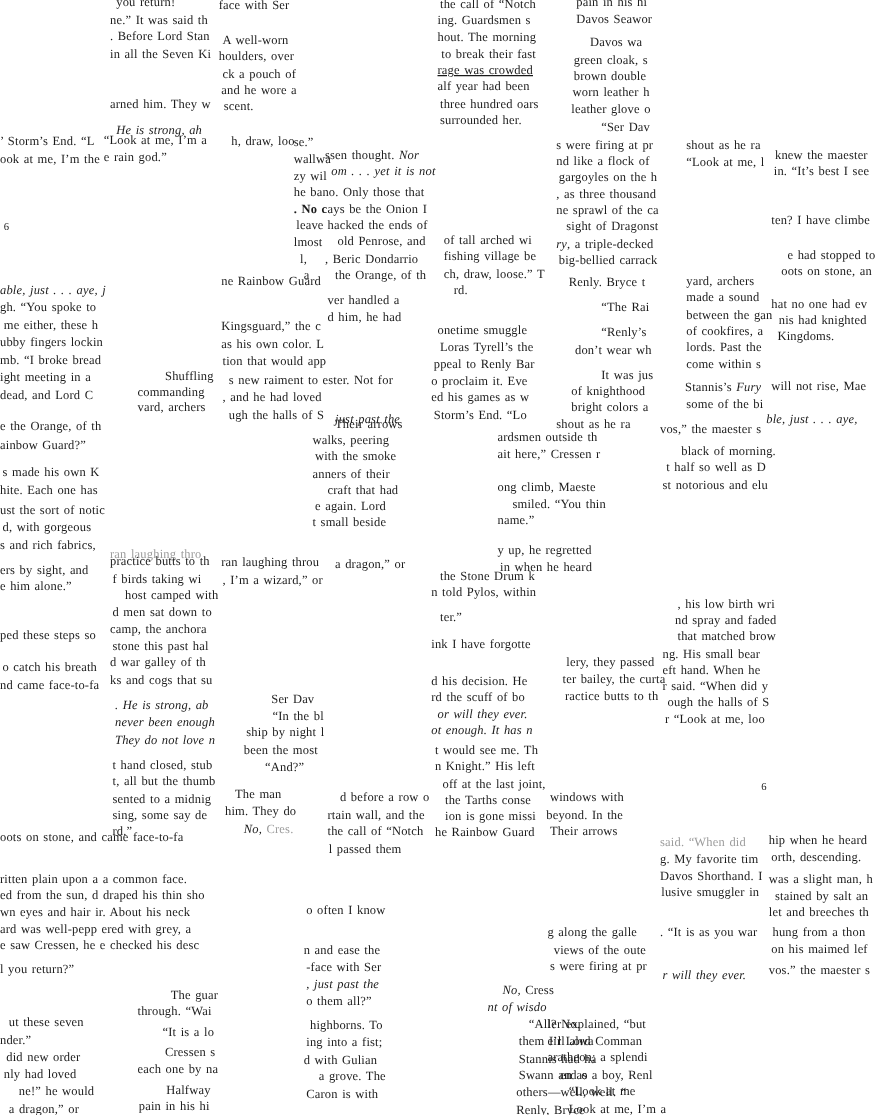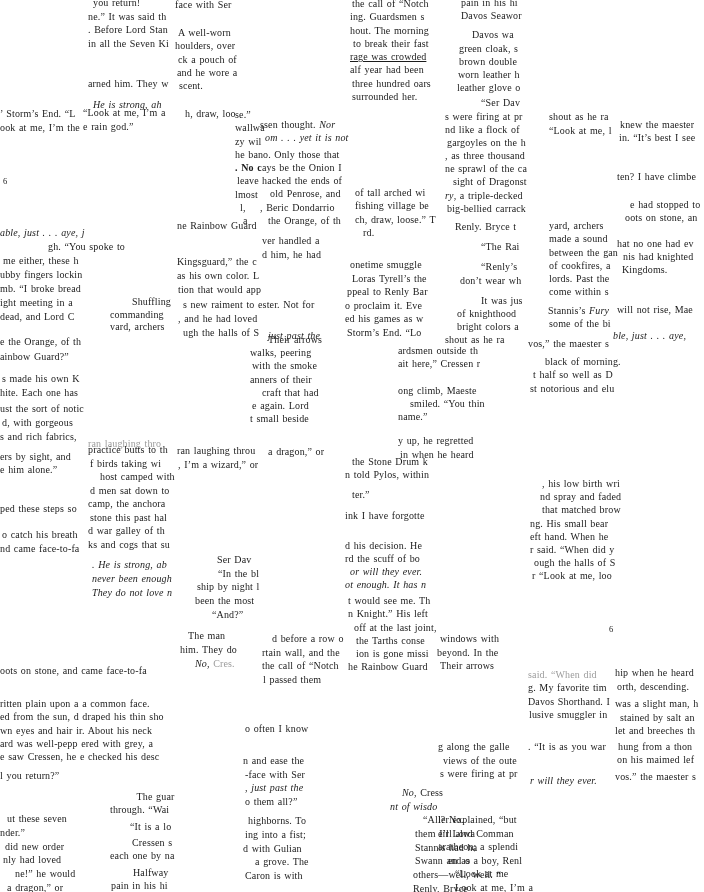--- a/index.html
+++ b/index.html
@@ -208,21 +208,21 @@
       <div class="tline" style="height: 13.3px; line-height: 13.3px;"><span>y up, he regretted</span></div>
       <div class="tline" style="height: 13.3px; line-height: 13.3px; padding-left: 2px;"><span>in when he heard</span></div>
     </div>
     <div class="frag" style="left: 530px; top: 355px;">
       <div class="tline" style="height: 13.4px; line-height: 13.4px; padding-left: 15px;"><span>black of morning.</span></div>
       <div class="tline" style="height: 13.4px; line-height: 13.4px; padding-left: 3px;"><span>t half so well as D</span></div>
       <div class="tline" style="height: 13.4px; line-height: 13.4px;"><span>st notorious and elu</span></div>
     </div>
     <div class="frag" style="left: 0px; top: 226px;">
       <div class="tline" style="height: 14px; line-height: 14px;"><span class="it">able, just . . . aye, j</span></div>
-      <div class="tline" style="height: 14px; line-height: 14px; margin-left: 48px;"><span>gh. “You spoke to</span></div>
+      <div class="tline" style="height: 14px; line-height: 14px;"><span>gh. “You spoke to</span></div>
       <div class="tline" style="height: 14px; line-height: 14px; padding-left: 3px;"><span>me either, these h</span></div>
       <div class="tline" style="height: 14px; line-height: 14px;"><span>ubby fingers lockin</span></div>
       <div class="tline" style="height: 14px; line-height: 14px;"><span>mb. “I broke bread</span></div>
       <div class="tline" style="height: 14px; line-height: 14px;"><span>ight meeting in a</span></div>
       <div class="tline" style="height: 14px; line-height: 14px;"><span>dead, and Lord C</span></div>
       <div class="pgap" style="height: 11px;"></div>
       <div class="tline" style="height: 14px; line-height: 14px;"><span>e the Orange, of th</span></div>
       <div class="pgap" style="height: 1px;"></div>
       <div class="tline" style="height: 14px; line-height: 14px;"><span>ainbow Guard?”</span></div>
       <div class="pgap" style="height: 8px;"></div>
@@ -255,20 +255,25 @@
     </div>
     <div class="frag" style="left: 0px; top: 450px;">
       <div class="tline" style="height: 13.4px; line-height: 13.4px;"><span>ers by sight, and</span></div>
       <div class="tline" style="height: 13.4px; line-height: 13.4px;"><span>e him alone.”</span></div>
       <div class="pgap" style="height: 25px;"></div>
       <div class="tline" style="height: 13.4px; line-height: 13.4px;"><span>ped these steps so</span></div>
       <div class="pgap" style="height: 13px;"></div>
       <div class="tline" style="height: 13.4px; line-height: 13.4px; padding-left: 2px;"><span>o catch his breath</span></div>
       <div class="tline" style="height: 13.4px; line-height: 13.4px;"><span>nd came face-to-fa</span></div>
     </div>
+    <div class="frag" style="left: 450px; top: 524px;">
+      <div class="tline" style="height: 13.3px; line-height: 13.3px; padding-left: 3px;"><span>lery, they passed</span></div>
+      <div class="tline" style="height: 13.3px; line-height: 13.3px;"><span>ter bailey, the curta</span></div>
+      <div class="tline" style="height: 13.3px; line-height: 13.3px; padding-left: 2px;"><span>ractice butts to th</span></div>
+    </div>
     <div class="frag" style="left: 530px; top: 477px;">
       <div class="tline" style="height: 13.2px; line-height: 13.2px; padding-left: 12px;"><span>, his low birth wri</span></div>
       <div class="tline" style="height: 13.2px; line-height: 13.2px; padding-left: 10px;"><span>nd spray and faded</span></div>
       <div class="tline" style="height: 13.2px; line-height: 13.2px; padding-left: 12px;"><span>that matched brow</span></div>
       <div class="tline" style="height: 13.2px; line-height: 13.2px;"><span>ng. His small bear</span></div>
       <div class="tline" style="height: 13.2px; line-height: 13.2px;"><span>eft hand. When he</span></div>
       <div class="tline" style="height: 13.2px; line-height: 13.2px;"><span>r said. “When did y</span></div>
       <div class="tline" style="height: 13.2px; line-height: 13.2px; padding-left: 4px;"><span>ough the halls of S</span></div>
       <div class="tline" style="height: 13.2px; line-height: 13.2px; padding-left: 2px;"><span>r “Look at me, loo</span></div>
     </div>
@@ -283,20 +288,27 @@
       <div class="tline" style="height: 13.2px; line-height: 13.2px;"><span>d his decision. He</span></div>
       <div class="tline" style="height: 13.2px; line-height: 13.2px;"><span>rd the scuff of bo</span></div>
       <div class="tline" style="height: 13.2px; line-height: 13.2px; padding-left: 5px;"><span class="it">or will they ever.</span></div>
       <div class="tline" style="height: 13.2px; line-height: 13.2px;"><span class="it">ot enough. It has n</span></div>
     </div>
     <div class="frag" style="left: 92px; top: 558px;">
       <div class="tline" style="height: 13.8px; line-height: 13.8px;"><span class="it">. He is strong, ab</span></div>
       <div class="tline" style="height: 13.8px; line-height: 13.8px;"><span class="it">never been enough</span></div>
       <div class="tline" style="height: 13.8px; line-height: 13.8px;"><span class="it">They do not love n</span></div>
     </div>
+    <div class="frag" style="left: 90px; top: 606px;">
+      <div class="tline" style="height: 13.3px; line-height: 13.3px;"><span>t hand closed, stub</span></div>
+      <div class="tline" style="height: 13.3px; line-height: 13.3px;"><span>t, all but the thumb</span></div>
+      <div class="tline" style="height: 13.3px; line-height: 13.3px;"><span>sented to a midnig</span></div>
+      <div class="tline" style="height: 13.3px; line-height: 13.3px;"><span>sing, some say de</span></div>
+      <div class="tline" style="height: 13.3px; line-height: 13.3px;"><span>rd.”</span></div>
+    </div>
     <div class="frag" style="left: 180px; top: 553px;">
       <div class="tline" style="height: 13.7px; line-height: 13.7px; padding-left: 37px;"><span>Ser Dav</span></div>
       <div class="tline" style="height: 13.7px; line-height: 13.7px; padding-left: 38px;"><span>“In the bl</span></div>
       <div class="tline" style="height: 13.7px; line-height: 13.7px; padding-left: 17px;"><span>ship by night l</span></div>
       <div class="tline" style="height: 13.7px; line-height: 13.7px; padding-left: 15px;"><span>been the most</span></div>
       <div class="tline" style="height: 13.7px; line-height: 13.7px; padding-left: 32px;"><span>“And?”</span></div>
       <div class="pgap" style="height: 8px;"></div>
       <div class="tline" style="height: 13.7px; line-height: 13.7px; padding-left: 8px;"><span>The man</span></div>
       <div class="tline" style="height: 13.7px; line-height: 13.7px;"><span>him. They do</span></div>
       <div class="tline" style="height: 13.7px; line-height: 13.7px; padding-left: 15px;"><span class="it">No, </span><span class="faded">Cres.</span></div>

